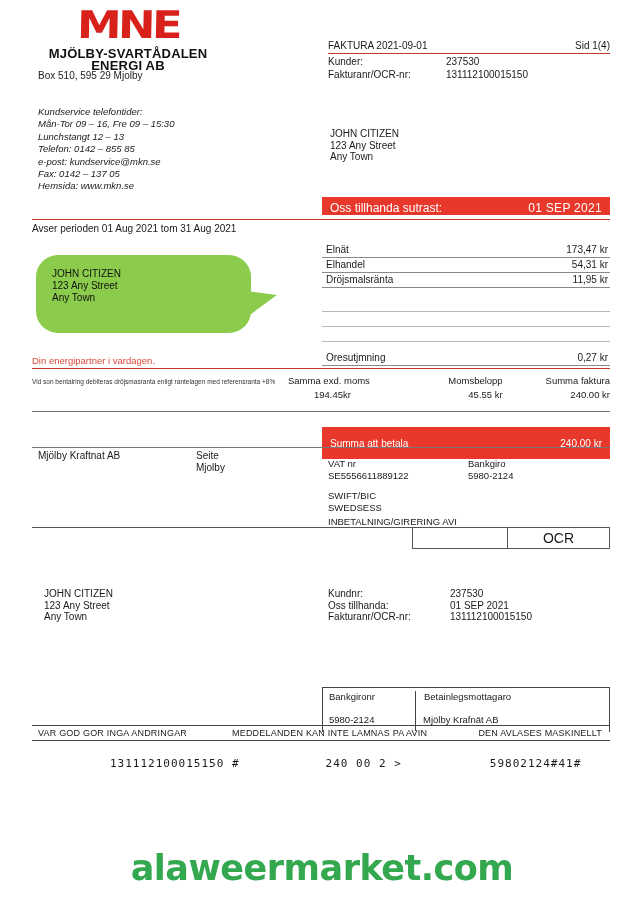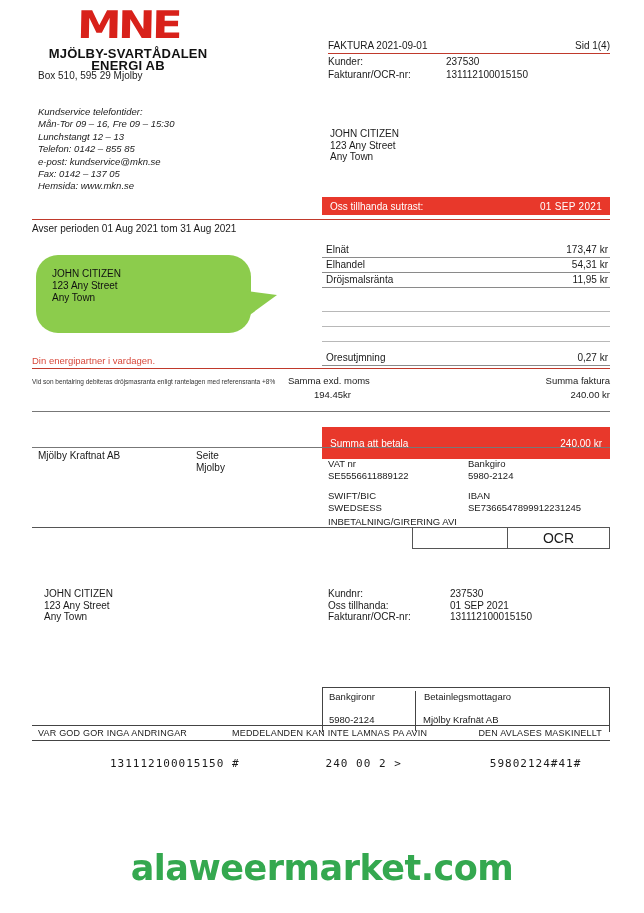--- a/index.html
+++ b/index.html
@@ -54,23 +54,23 @@
   .kv { display: flex; padding-top: 2px; }
   .kv .k { width: 118px; }
 
   
   .recipient { position: absolute; left: 330px; top: 128px; font-size: 10px; line-height: 11.5px; }
 
   
   .banner {
     position: absolute; left: 322px; top: 197px; width: 288px; height: 18px;
     background: #E8382B; color: #ffffff;
-    display: flex; align-items: center; justify-content: space-between;
+    display: flex; align-items: flex-end; justify-content: space-between;
     padding: 0 8px; box-sizing: border-box;
-    font-size: 10px;
+    font-size: 12px;
   }
   .banner .amt { letter-spacing: 0.3px; }
 
   
   .period-line { position: absolute; left: 32px; top: 219px; width: 578px; }
   .period-line .txt { font-size: 10px; padding-top: 3px; }
 
   
   .items { position: absolute; left: 322px; top: 243px; width: 288px; font-size: 10px; }
   .items .irow {
@@ -284,20 +284,24 @@
   <div class="slogan">Din energipartner i vardagen.</div>
 
   <div class="totals">
     <div class="totals-inner">
       <div class="disclaimer">Vid son bentalring debiteras dröjsmasranta enligt rantelagen med referensranta +8%</div>
       <div class="tot-col c1">
         <span class="lab">Samma exd. moms</span>
         <span class="val">194.45kr</span>
       </div>
       <div class="tot-col">
+        <span class="lab">Momsbelopp</span>
+        <span class="val">45.55 kr</span>
+      </div>
+      <div class="tot-col">
         <span class="lab">Summa faktura</span>
         <span class="val">240.00 kr</span>
       </div>
     </div>
     <div class="totals-rule"></div>
   </div>
 
   <div class="paybar">
     <span>Summa att betala</span>
     <span>240.00 kr</span>
@@ -318,24 +322,20 @@
       <div class="bcol">
         <span class="lbl">Bankgiro</span>
         <span class="val">5980-2124</span>
       </div>
     </div>
     <div class="brow">
       <div class="bcol">
         <span class="lbl">SWIFT/BIC</span>
         <span class="val">SWEDSESS</span>
       </div>
-      <div class="bcol">
-        <span class="lbl">IBAN</span>
-        <span class="val">SE7366547899912231245</span>
-      </div>
     </div>
   </div>
   <div class="avi">INBETALNING/GIRERING AVI</div>
 
   <div class="ocr-row"></div>
   <div class="ocr-boxes">
     <div class="ocr-box b1"></div>
     <div class="ocr-box b2">OCR</div>
   </div>
 

